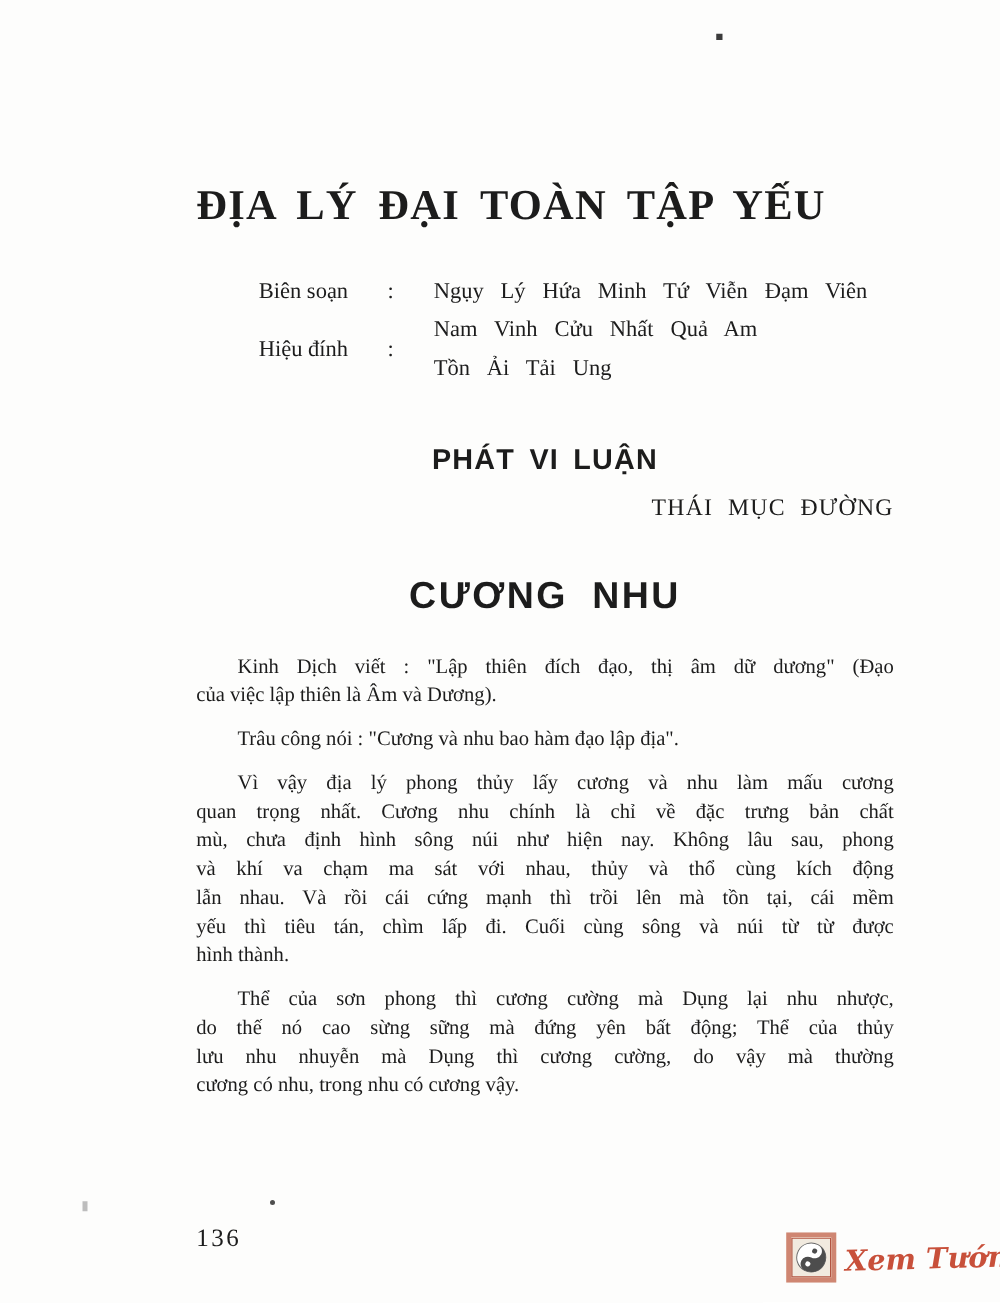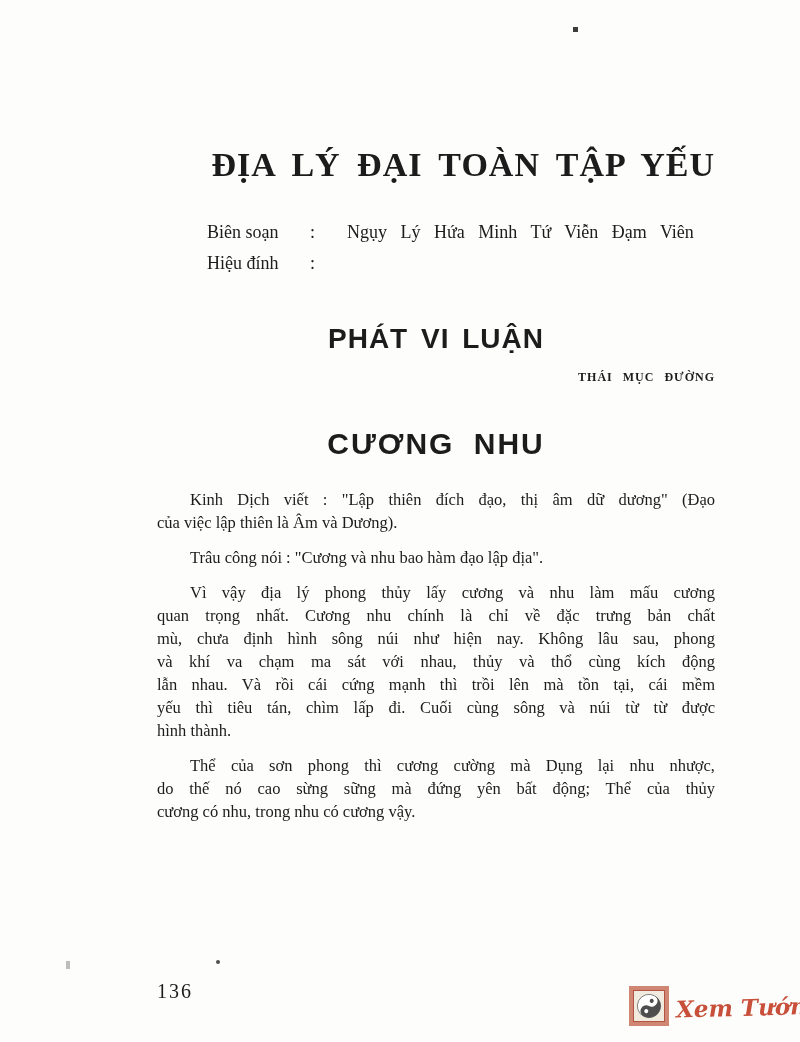--- a/index.html
+++ b/index.html
@@ -7,46 +7,46 @@
     position:relative;
     width:800px;height:1042px;
     background:#fdfdfc;
     color:#1c1c1c;
     font-family:"Liberation Serif","DejaVu Serif",serif;
     overflow:hidden;
   }
   .content{position:absolute;left:157px;top:146px;width:558px;}
 
   .title{
-    margin:0;text-align:right;
+    margin:0;text-align:left;
     font-size:34px;font-weight:bold;
     letter-spacing:1px;word-spacing:7px;
   }
   .volume{
     margin:16px 0 0;text-align:center;
     font-size:25px;font-weight:bold;letter-spacing:1px;
   }
 
   .credits{margin-top:33px;padding-left:50px;font-size:18px;}
   .credit-row{display:flex;align-items:flex-end;}
   .credit-row.centered{align-items:center;}
   .credit-label{
     width:108px;display:flex;justify-content:space-between;
     line-height:31px;white-space:nowrap;
   }
   .credit-values{margin-left:32px;line-height:31px;word-spacing:9px;white-space:nowrap;}
 
   .chapter{
     margin:44px 0 0;text-align:center;
     font-family:"Liberation Sans","DejaVu Sans",sans-serif;
-    font-size:28px;font-weight:bold;letter-spacing:1px;word-spacing:4px;
+    font-size:23px;font-weight:bold;letter-spacing:1px;word-spacing:4px;
   }
   .author{
     margin:15px 0 0;text-align:right;
-    font-size:12px;font-weight:bold;letter-spacing:1px;word-spacing:6px;
+    font-size:19px;font-weight:normal;letter-spacing:1px;word-spacing:6px;
   }
   .section-title{
     margin:42px 0 0;text-align:center;
     font-family:"Liberation Sans","DejaVu Sans",sans-serif;
     font-size:30px;font-weight:bold;letter-spacing:2px;word-spacing:9px;
   }
 
   .body-text{margin-top:27px;font-size:16.5px;line-height:23px;}
   .paragraph{margin:0 0 12px;}
   .line{text-align:justify;text-align-last:justify;}
@@ -100,20 +100,24 @@
           <span>Biên soạn</span>
           <span>:</span>
         </div>
         <div class="credit-values">Ngụy Lý Hứa Minh Tứ Viễn Đạm Viên</div>
       </div>
       <div class="credit-row centered">
         <div class="credit-label">
           <span>Hiệu đính</span>
           <span>:</span>
         </div>
+        <div class="credit-values">
+          <div>Nam Vinh Cửu Nhất Quả Am</div>
+          <div>Tồn Ải Tải Ung</div>
+        </div>
       </div>
     </div>
 
     <h2 class="chapter">PHÁT VI LUẬN</h2>
     <div class="author">THÁI MỤC ĐƯỜNG</div>
     <h3 class="section-title">CƯƠNG NHU</h3>
 
     <div class="body-text">
 
       <div class="paragraph">
@@ -131,20 +135,21 @@
         <div class="line">mù, chưa định hình sông núi như hiện nay. Không lâu sau, phong</div>
         <div class="line">và khí va chạm ma sát với nhau, thủy và thổ cùng kích động</div>
         <div class="line">lẫn nhau. Và rồi cái cứng mạnh thì trồi lên mà tồn tại, cái mềm</div>
         <div class="line">yếu thì tiêu tán, chìm lấp đi. Cuối cùng sông và núi từ từ được</div>
         <div class="line last">hình thành.</div>
       </div>
 
       <div class="paragraph">
         <div class="line first">Thể của sơn phong thì cương cường mà Dụng lại nhu nhược,</div>
         <div class="line">do thế nó cao sừng sững mà đứng yên bất động; Thể của thủy</div>
+        <div class="line">lưu nhu nhuyễn mà Dụng thì cương cường, do vậy mà thường</div>
         <div class="line last">cương có nhu, trong nhu có cương vậy.</div>
       </div>
 
     </div>
   </div>
 
   <div class="page-number">136</div>
 
   <div class="watermark">
     <div class="wm-icon">

